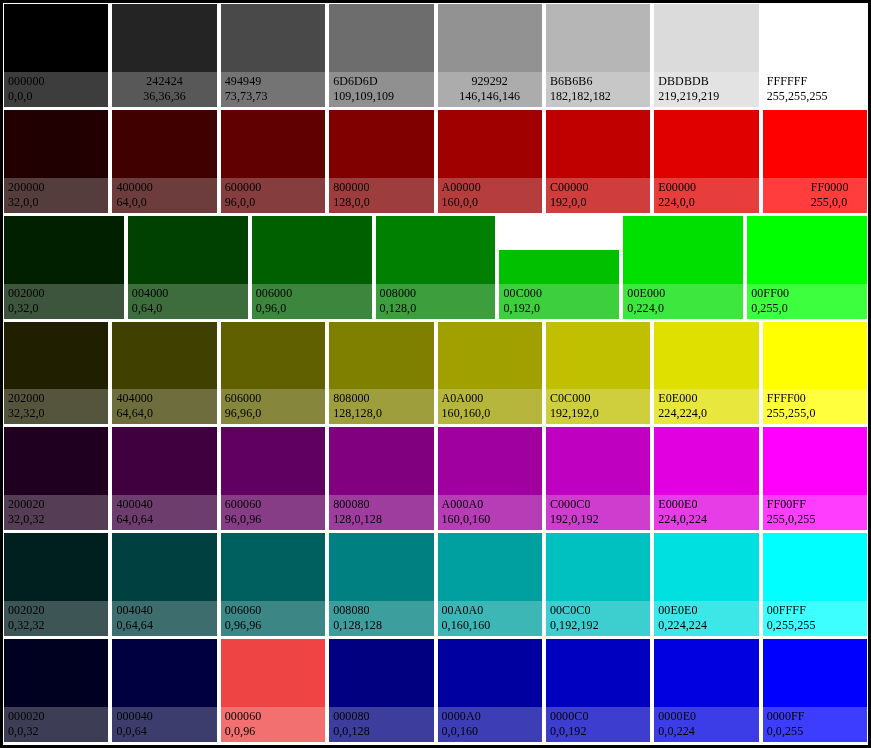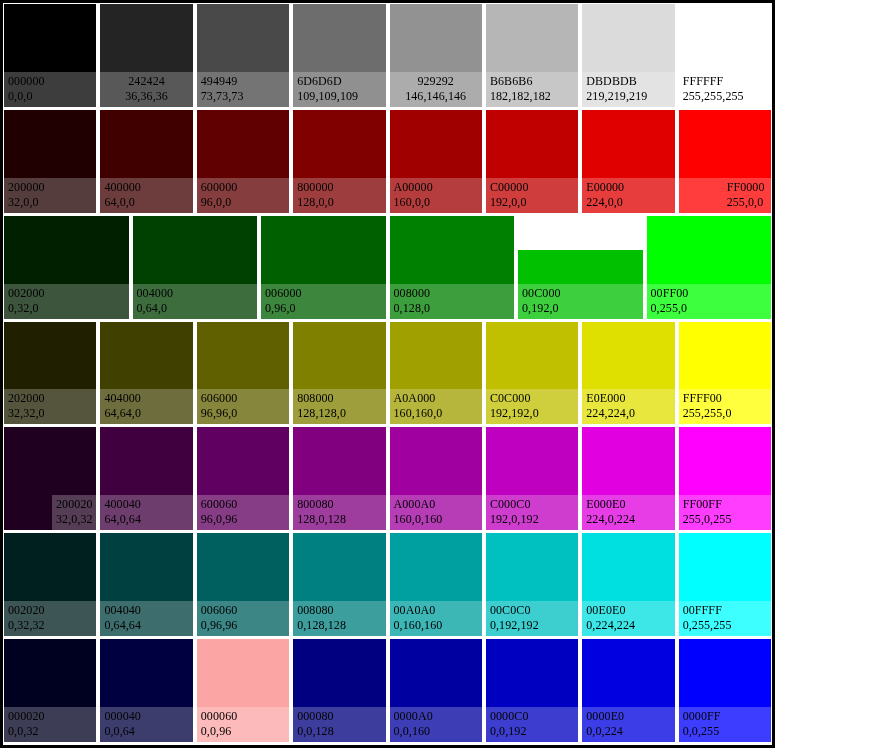--- a/index.html
+++ b/index.html
@@ -11,21 +11,21 @@
   body {
     width: 871px;
     height: 748px;
     overflow: hidden;
     font-family: "Liberation Serif", "DejaVu Serif", serif;
   }
 
   
   #swatch-chart {
     box-sizing: border-box;
-    width: 775px;
+    width: 871px;
     height: 748px;
     background: #ffffff;
     border: 3px solid #000000;
     padding: 0;
     display: flex;
     flex-direction: column;
   }
 
   .swatch-row {
     display: flex;
@@ -191,20 +191,26 @@
           <span class="swatch-hex">008000</span>
           <span class="swatch-rgb">0,128,0</span>
         </div>
       </div>
       <div class="swatch-cell" style="background: rgb(0, 192, 0); margin-top: 34px;">
         <div class="swatch-label" style="background: rgba(255, 255, 255, 0.24); color: rgb(0, 0, 0);">
           <span class="swatch-hex">00C000</span>
           <span class="swatch-rgb">0,192,0</span>
         </div>
       </div>
+      <div class="swatch-cell" style="background: rgb(0, 224, 0);">
+        <div class="swatch-label" style="background: rgba(255, 255, 255, 0.24); color: rgb(0, 0, 0);">
+          <span class="swatch-hex">00E000</span>
+          <span class="swatch-rgb">0,224,0</span>
+        </div>
+      </div>
       <div class="swatch-cell" style="background: rgb(0, 255, 0);">
         <div class="swatch-label" style="background: rgba(255, 255, 255, 0.24); color: rgb(0, 0, 0);">
           <span class="swatch-hex">00FF00</span>
           <span class="swatch-rgb">0,255,0</span>
         </div>
       </div>
     </div>
     <div class="swatch-row">
       <div class="swatch-cell" style="background: rgb(32, 32, 0);">
         <div class="swatch-label" style="background: rgba(255, 255, 255, 0.24); color: rgb(0, 0, 0);">
@@ -250,21 +256,21 @@
       </div>
       <div class="swatch-cell" style="background: rgb(255, 255, 0);">
         <div class="swatch-label" style="background: rgba(255, 255, 255, 0.24); color: rgb(0, 0, 0);">
           <span class="swatch-hex">FFFF00</span>
           <span class="swatch-rgb">255,255,0</span>
         </div>
       </div>
     </div>
     <div class="swatch-row">
       <div class="swatch-cell" style="background: rgb(32, 0, 32);">
-        <div class="swatch-label" style="background: rgba(255, 255, 255, 0.24); color: rgb(0, 0, 0); margin-left: 48px;">
+        <div class="swatch-label" style="background: rgba(255, 255, 255, 0.24); color: rgb(0, 0, 0);">
           <span class="swatch-hex">200020</span>
           <span class="swatch-rgb">32,0,32</span>
         </div>
       </div>
       <div class="swatch-cell" style="background: rgb(64, 0, 64);">
         <div class="swatch-label" style="background: rgba(255, 255, 255, 0.24); color: rgb(0, 0, 0);">
           <span class="swatch-hex">400040</span>
           <span class="swatch-rgb">64,0,64</span>
         </div>
       </div>
@@ -361,21 +367,21 @@
           <span class="swatch-hex">000020</span>
           <span class="swatch-rgb">0,0,32</span>
         </div>
       </div>
       <div class="swatch-cell" style="background: rgb(0, 0, 64);">
         <div class="swatch-label" style="background: rgba(255, 255, 255, 0.24); color: rgb(0, 0, 0);">
           <span class="swatch-hex">000040</span>
           <span class="swatch-rgb">0,0,64</span>
         </div>
       </div>
-      <div class="swatch-cell" style="background: #fca5a5;">
+      <div class="swatch-cell" style="background: #ef4444;">
         <div class="swatch-label" style="background: rgba(255, 255, 255, 0.24); color: rgb(0, 0, 0);">
           <span class="swatch-hex">000060</span>
           <span class="swatch-rgb">0,0,96</span>
         </div>
       </div>
       <div class="swatch-cell" style="background: rgb(0, 0, 128);">
         <div class="swatch-label" style="background: rgba(255, 255, 255, 0.24); color: rgb(0, 0, 0);">
           <span class="swatch-hex">000080</span>
           <span class="swatch-rgb">0,0,128</span>
         </div>

